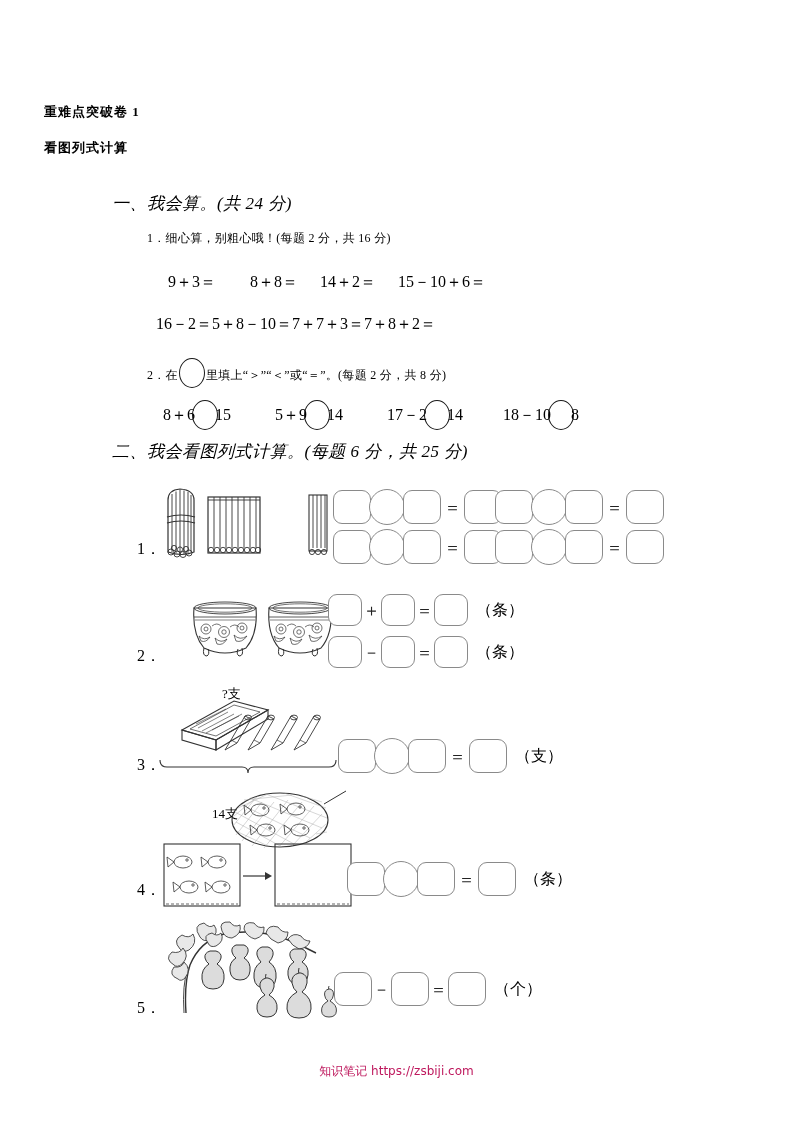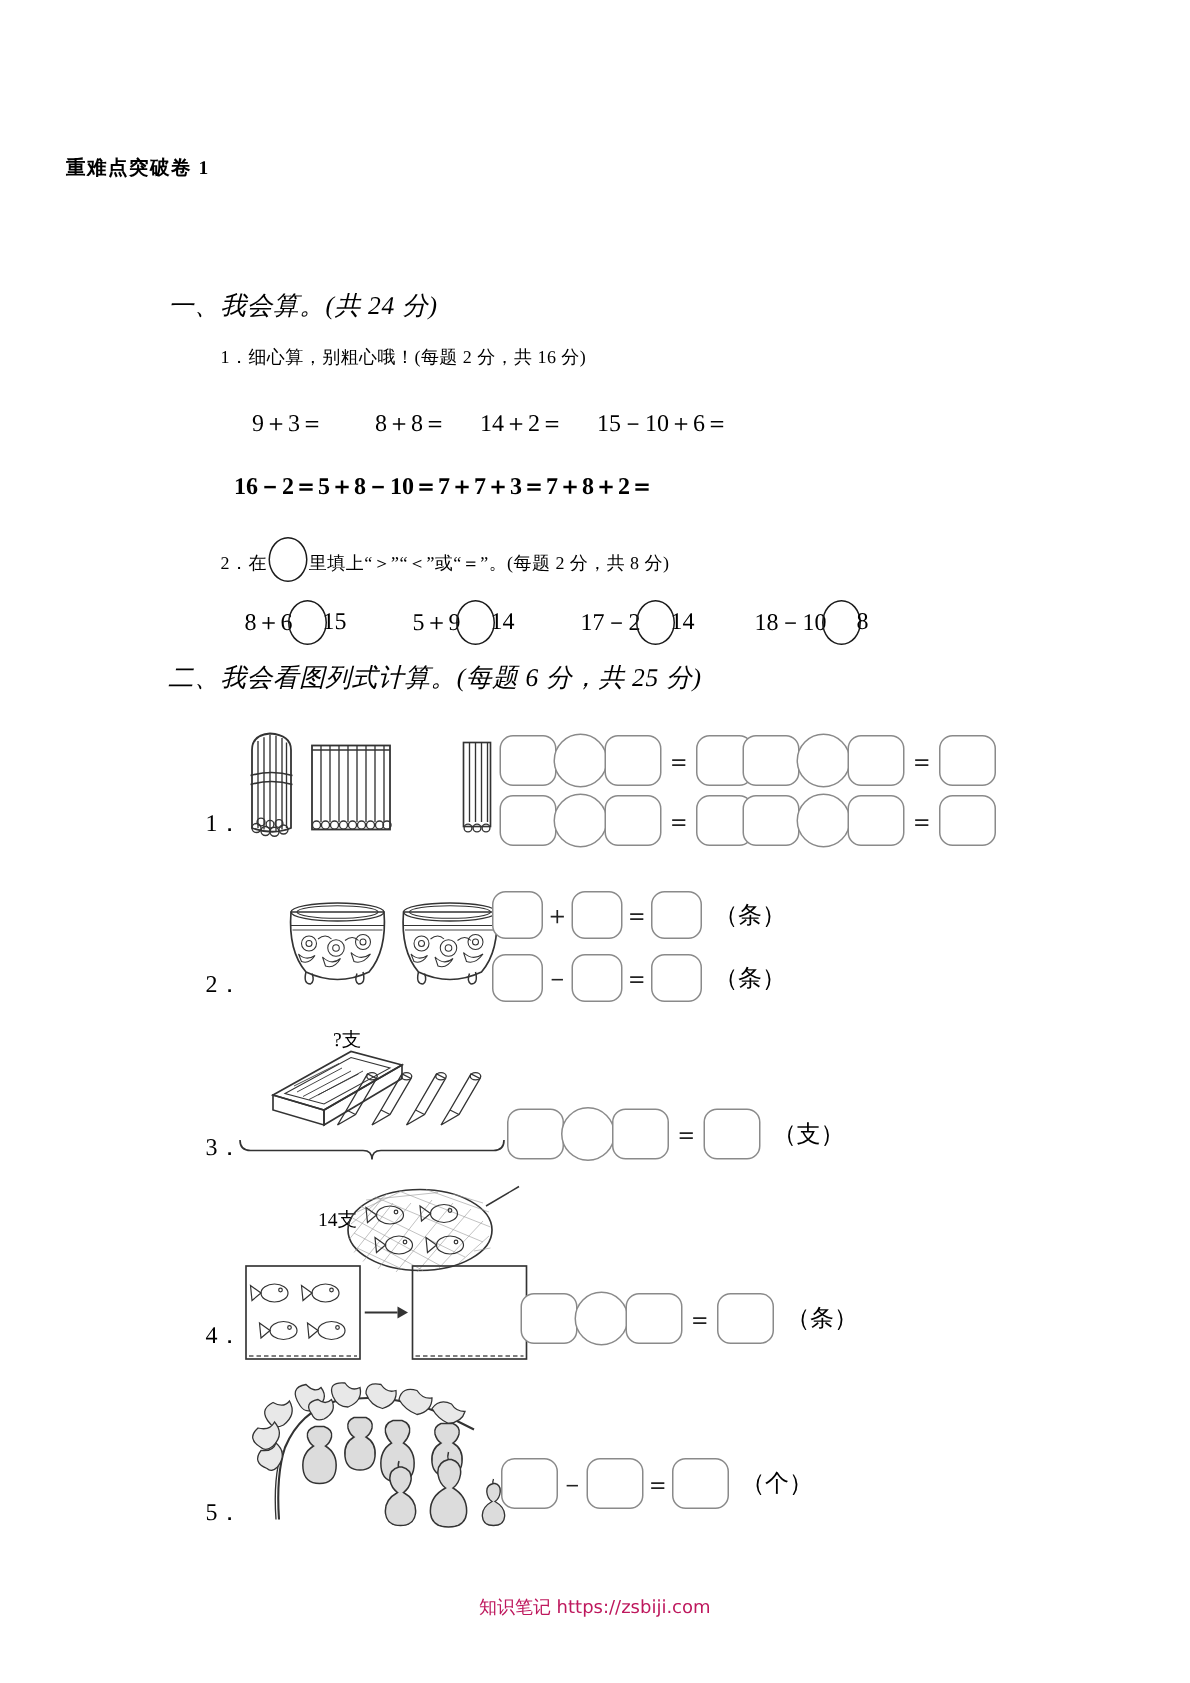--- a/index.html
+++ b/index.html
@@ -140,30 +140,31 @@
     color: #be185d;
     font-family: "DejaVu Sans", "Liberation Sans", sans-serif;
   }
 </style>
 </head>
 <body>
 
 <div class="page">
 
   <div class="doc-title t1">重难点突破卷 1</div>
+  <div class="doc-title t2">看图列式计算</div>
 
   <div class="sec-head" style="left:112px; top:192px;">一、我会算。(共 24 分)</div>
 
   <div class="sub-head" style="left:147px; top:230px;">1．细心算，别粗心哦！(每题 2 分，共 16 分)</div>
 
   <div class="eq-row" style="left:168px; top:272px;">
     <span>9＋3＝</span><span class="gap" style="width:34px"></span><span>8＋8＝</span><span class="gap" style="width:22px"></span><span>14＋2＝</span><span class="gap" style="width:22px"></span><span>15－10＋6＝</span>
   </div>
 
-  <div class="eq-row" style="left:156px; top:314px;font-weight:bold;">16－2＝5＋8－10＝7＋7＋3＝7＋8＋2＝</div>
+  <div class="eq-row" style="left:156px; top:314px;">16－2＝5＋8－10＝7＋7＋3＝7＋8＋2＝</div>
 
   <div class="sub-head" style="left:147px; top:358px; white-space:nowrap;">
     <span>2．在</span><span class="inline-oval"></span><span>里填上“＞”“＜”或“＝”。(每题 2 分，共 8 分)</span>
   </div>
 
   <div class="cmp-row" style="left:163px; top:400px;">
     <span class="cmp-item">
       <span>8＋6</span>
       <span class="oval"></span>
       <span>15</span>

